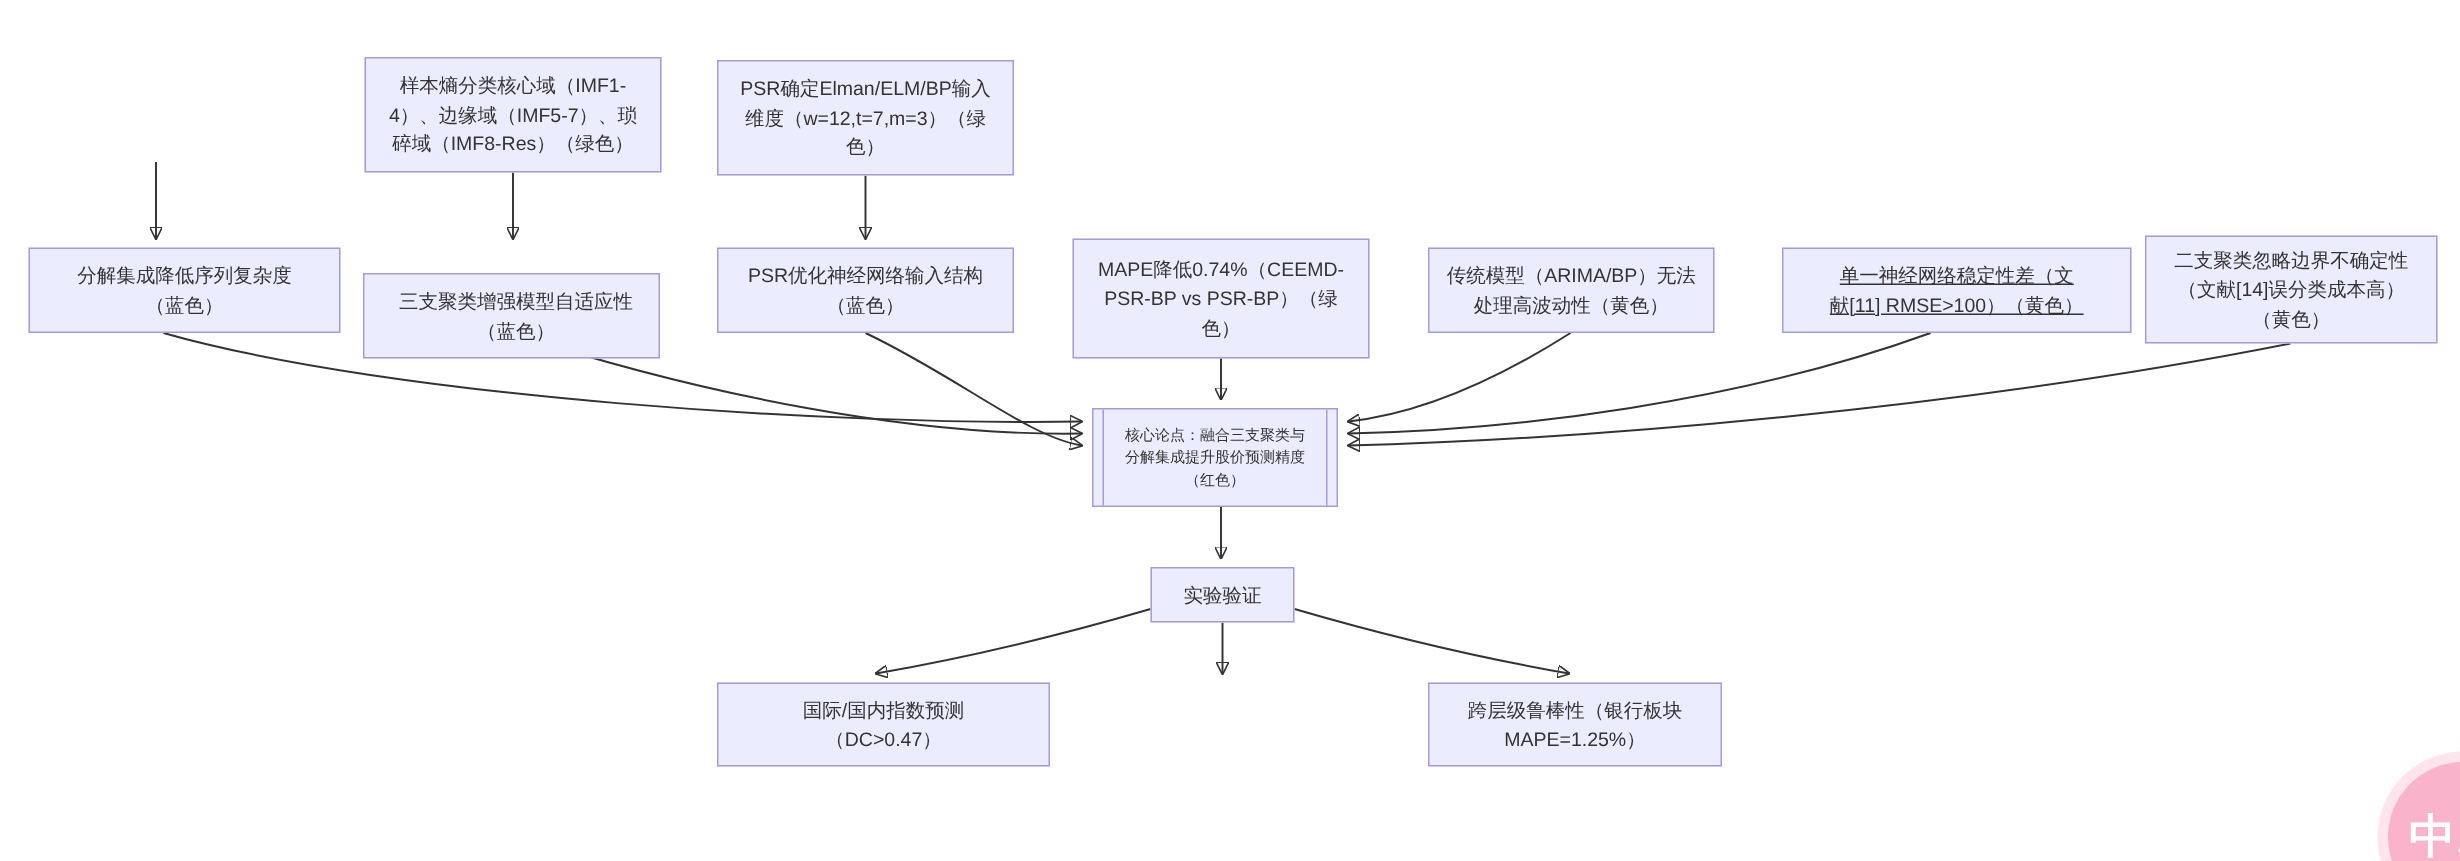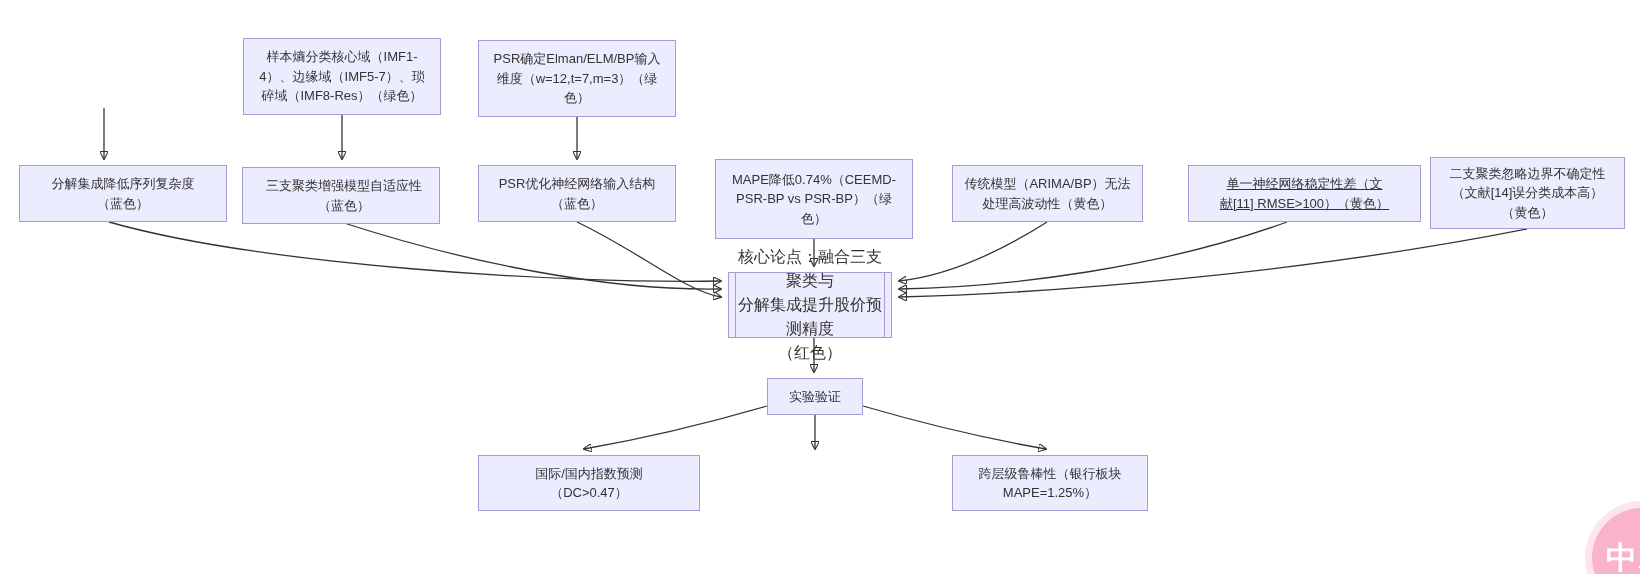--- a/index.html
+++ b/index.html
@@ -24,21 +24,21 @@
     justify-content: center;
     text-align: center;
     font-size: 13px;
     line-height: 1.5;
     padding: 4px 10px;
     white-space: pre-line;
   }
   .node .lbl { white-space: pre-line; }
 
   
-  .subroutine { padding: 0; font-size: 16px; }
+  .subroutine { padding: 0; font-size: 10px; }
   .subroutine .inner {
     width: 100%; height: 100%;
     margin: 0 6px;
     border-left: 1px solid #a79bd5;
     border-right: 1px solid #a79bd5;
     display: flex; align-items: center; justify-content: center;
     white-space: pre-line;
   }
 
   
@@ -93,21 +93,21 @@
   <div class="node" style="left:478px; top:40px; width:198px; height:77px;">
     <span class="lbl">PSR确定Elman/ELM/BP输入
 维度（w=12,t=7,m=3）（绿
 色）</span>
   </div>
 
   <div class="node" style="left:5px; top:165px; width:208px; height:57px;margin-left:14px;">
     <span class="lbl">分解集成降低序列复杂度
 （蓝色）</span>
   </div>
-  <div class="node" style="left:242px; top:167px; width:198px; height:57px;padding-left:16px;">
+  <div class="node" style="left:242px; top:182px; width:198px; height:57px;padding-left:16px;">
     <span class="lbl">三支聚类增强模型自适应性
 （蓝色）</span>
   </div>
   <div class="node" style="left:478px; top:165px; width:198px; height:57px;">
     <span class="lbl">PSR优化神经网络输入结构
 （蓝色）</span>
   </div>
   <div class="node" style="left:715px; top:159px; width:198px; height:80px;">
     <span class="lbl">MAPE降低0.74%（CEEMD-
 PSR-BP vs PSR-BP）（绿

